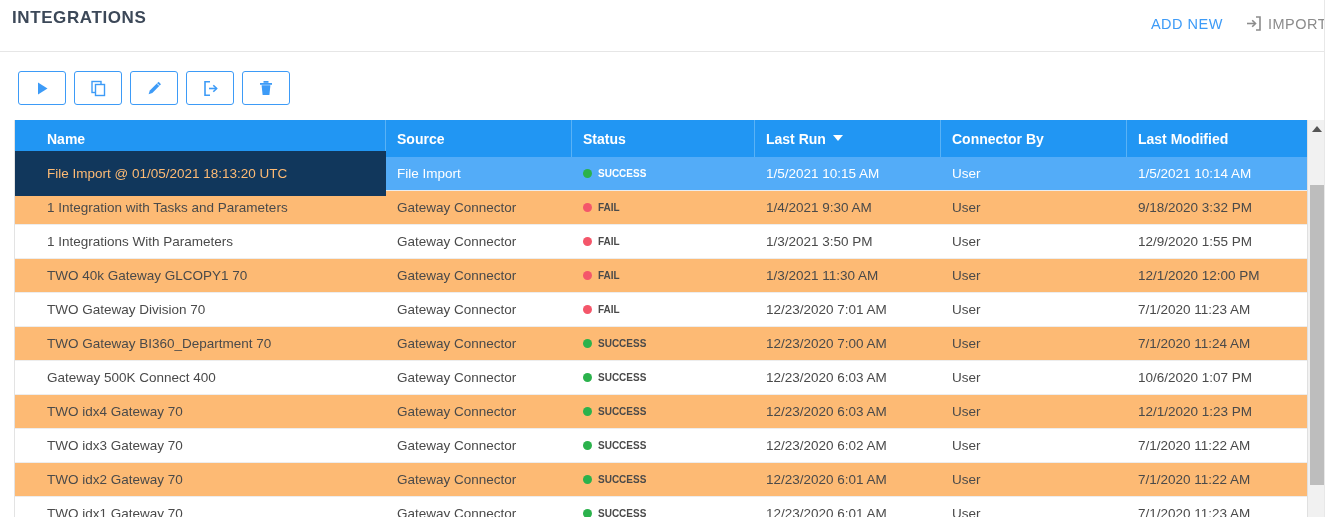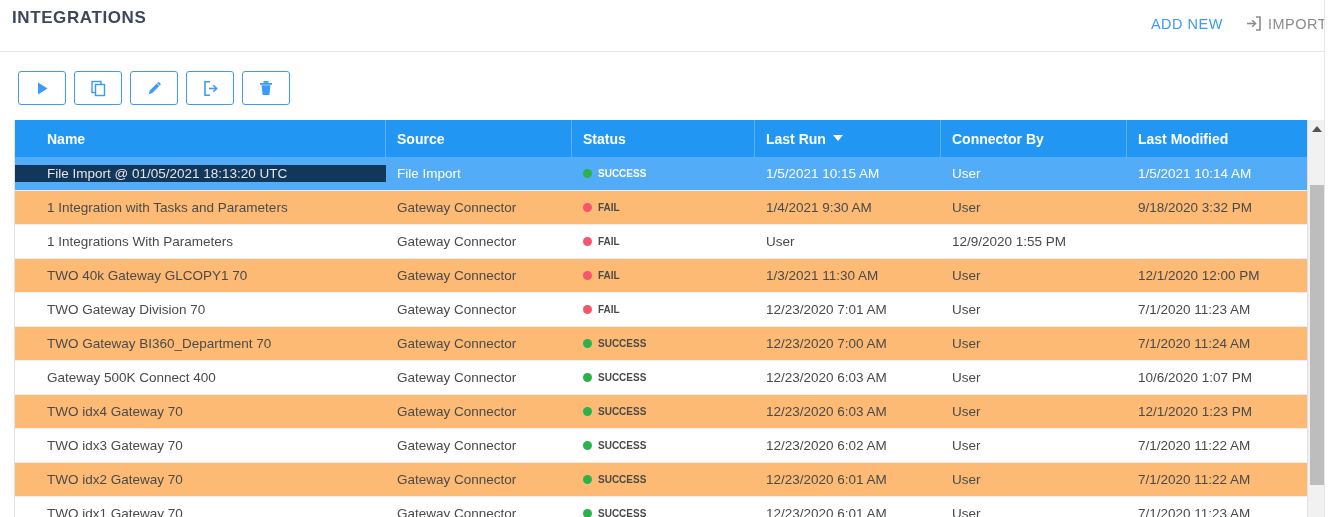--- a/index.html
+++ b/index.html
@@ -145,22 +145,22 @@
     vertical-align: middle;
     position: relative;
     top: -1px;
   }
 
   .row-even { background: #ffffff; }
   .row-odd  { background: #fdba74; }
   .row-sel  { background: #53acf8; color: #ffffff; }
   .row-sel .cell-name {
     background: #11375c;
-    color: #e5e5e5;
-    height: 17px;
+    color: #fdba74;
+    height: 45px;
     display: flex;
     align-items: center;
   }
 
   .status-cell { display: flex; align-items: center; }
   .dot {
     width: 9px; height: 9px;
     border-radius: 50%;
     margin-right: 6px;
     flex: none;
@@ -328,20 +328,21 @@
           <div class="cell c-lastmod">9/18/2020 3:32 PM</div>
         </div>
         <div class="rowsep"></div>
         <div class="row row-even">
           <div class="cell c-name cell-name">1 Integrations With Parameters</div>
           <div class="cell c-source">Gateway Connector</div>
           <div class="cell c-status status-cell">
             <span class="dot dot-fail"></span>
             <span class="status-label">FAIL</span>
           </div>
+          <div class="cell c-lastrun">1/3/2021 3:50 PM</div>
           <div class="cell c-modby">User</div>
           <div class="cell c-lastmod">12/9/2020 1:55 PM</div>
         </div>
         <div class="rowsep"></div>
         <div class="row row-odd">
           <div class="cell c-name cell-name">TWO 40k Gateway GLCOPY1 70</div>
           <div class="cell c-source">Gateway Connector</div>
           <div class="cell c-status status-cell">
             <span class="dot dot-fail"></span>
             <span class="status-label">FAIL</span>

